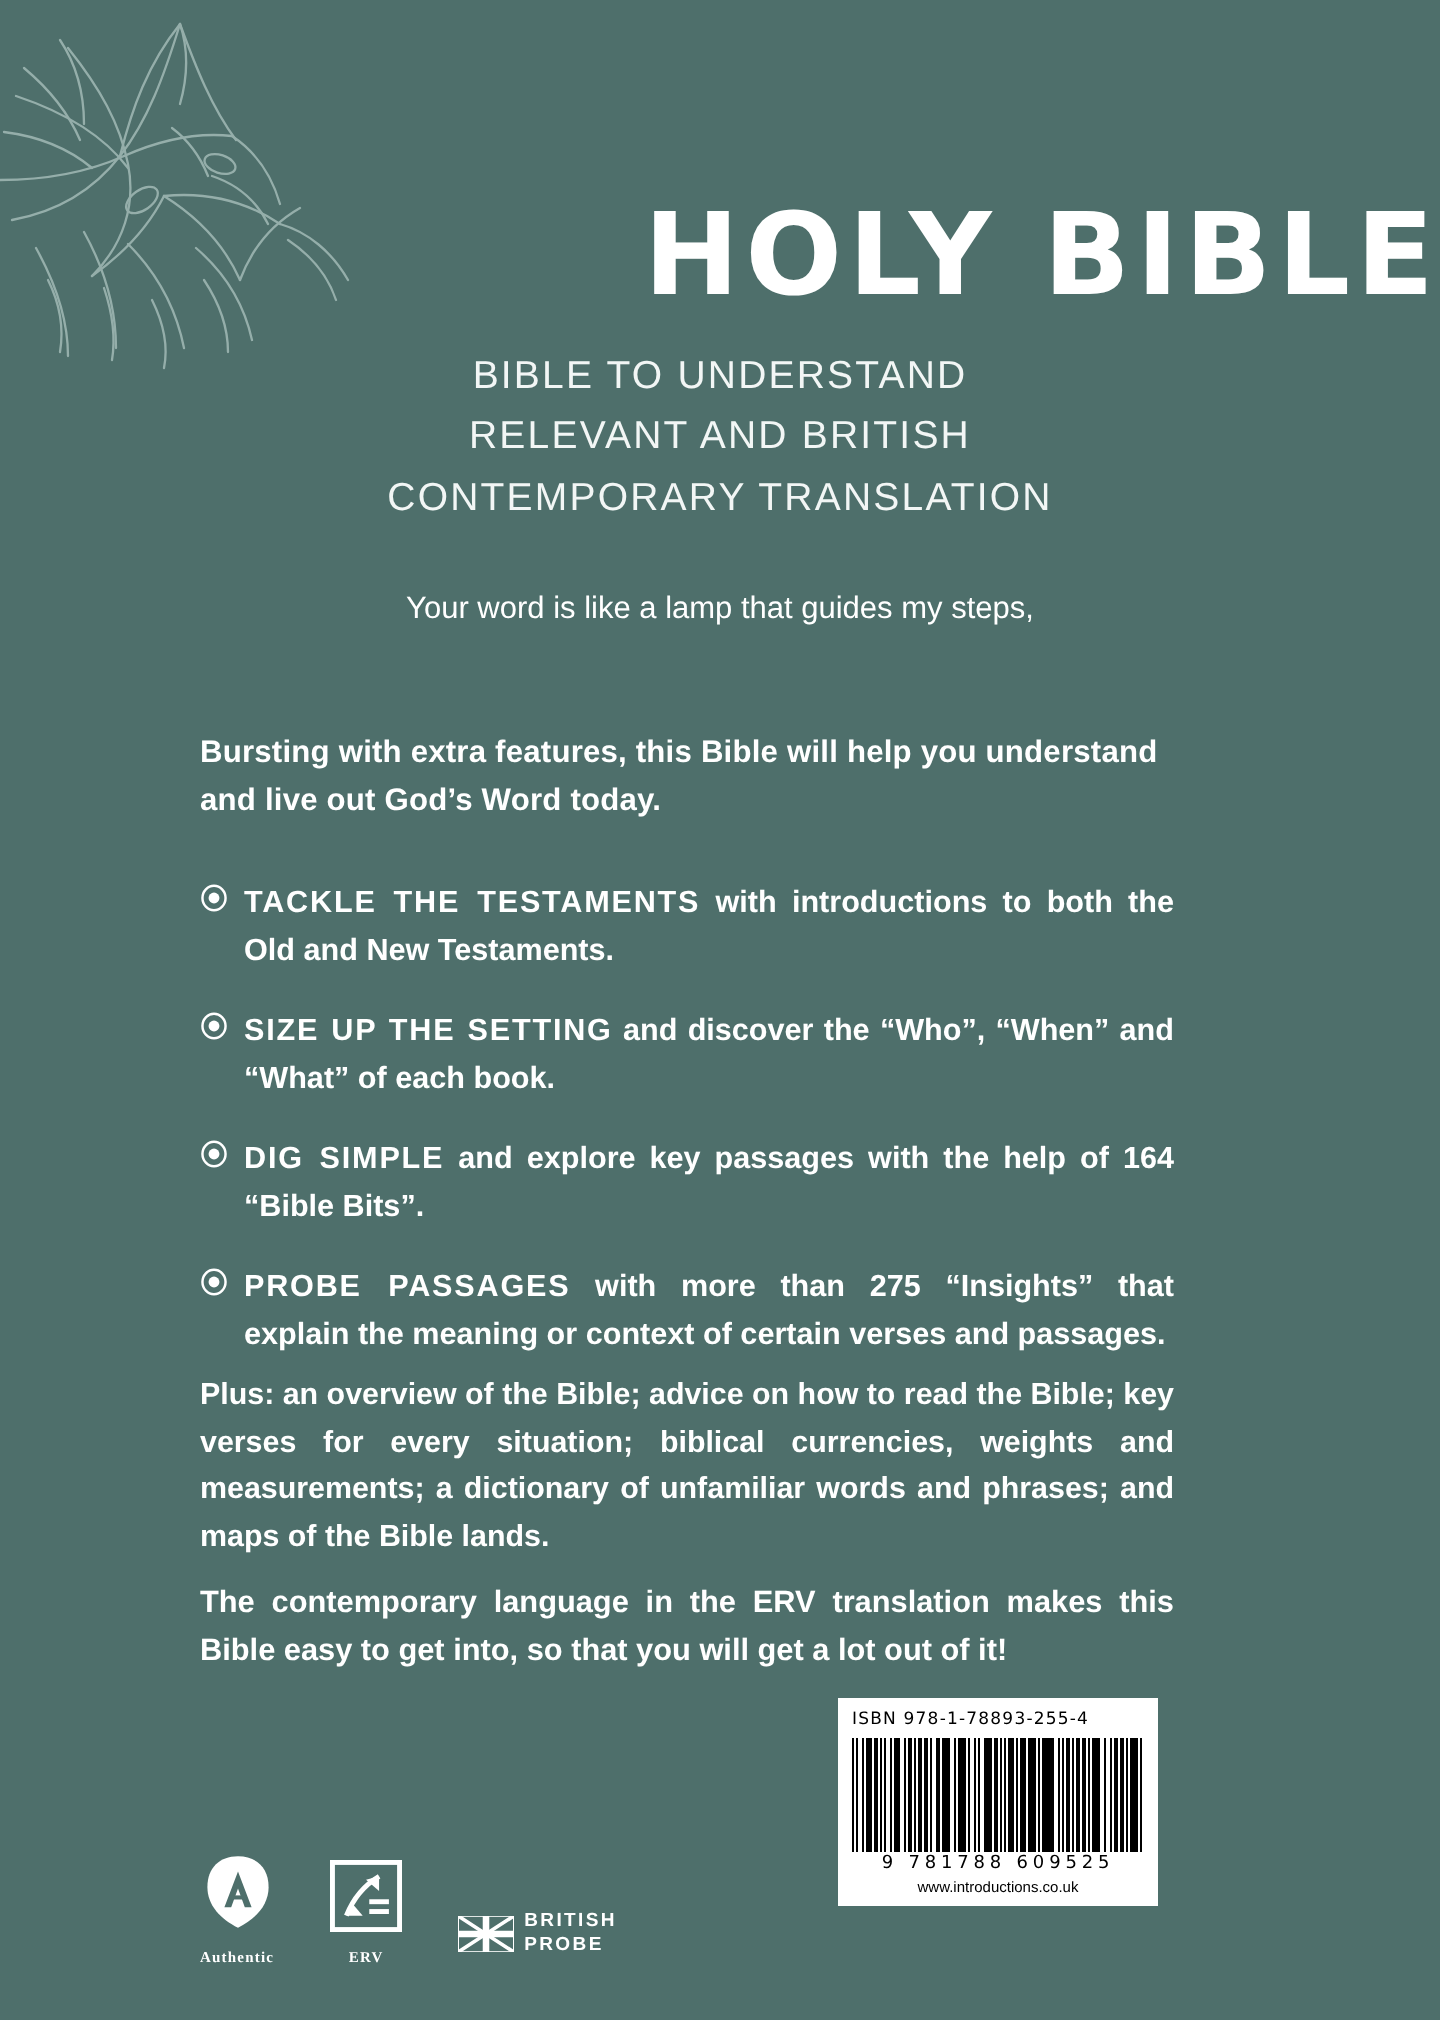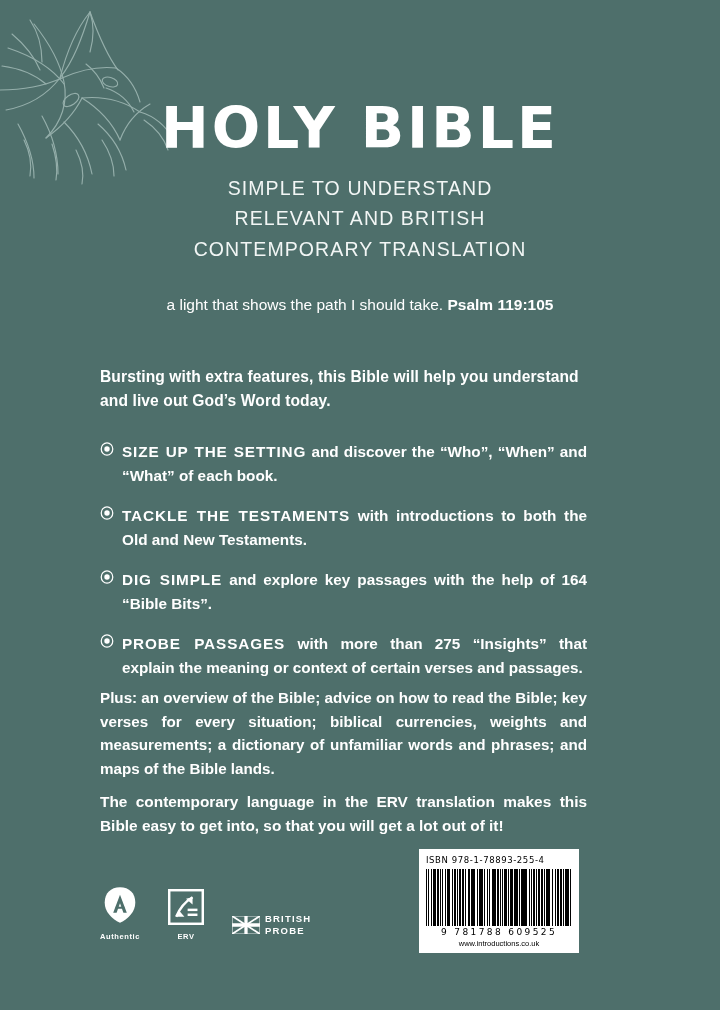--- a/index.html
+++ b/index.html
@@ -36,20 +36,21 @@
     width: 720px;
     text-align: center;
   }
   #main-title {
     font-family: "DejaVu Sans", sans-serif;
     font-size: 57px;
     font-weight: bold;
     letter-spacing: 3px;
     line-height: 1.0;
     color: #ffffff;
+    text-align: right;
   }
   #subtitle-lines {
     margin-top: 16px;
     font-size: 19.5px;
     letter-spacing: 1.1px;
     line-height: 1.56;
     color: #f2f6f5;
     font-weight: 400;
   }
   #verse {
@@ -121,26 +122,27 @@
 
   
   #logos {
     position: absolute;
     left: 100px;
     top: 885px;
     display: flex;
     align-items: flex-end;
     gap: 28px;
   }
-  .logo { text-align: center; }
+  .logo { text-align: center; margin-top: 41px; }
   .logo-caption {
     font-size: 7.5px;
     font-weight: bold;
     letter-spacing: 0.6px;
     margin-top: 3px;
+    font-family: Liberation Serif, serif;
   }
   #british-text-logo {
     display: flex;
     align-items: center;
     gap: 5px;
     margin-bottom: 4px;
   }
   #british-text-logo .bt-label {
     font-size: 9.5px;
     font-weight: bold;
@@ -231,57 +233,54 @@
       <path d="M58 140 C62 152 64 164 62 176"></path>
       <path d="M30 136 C36 148 38 160 36 172"></path>
       <ellipse cx="77" cy="96" rx="9" ry="5" transform="rotate(-35 77 96)"></ellipse>
       <ellipse cx="116" cy="78" rx="8" ry="4.5" transform="rotate(18 116 78)"></ellipse>
     </svg>
   </div>
 
   <div id="title-block">
     <div id="main-title">HOLY BIBLE</div>
     <div id="subtitle-lines">
-      <div>SIMPLE TO UNDERSTAND</div>
+      <div>BIBLE TO UNDERSTAND</div>
       <div>RELEVANT AND BRITISH</div>
       <div>CONTEMPORARY TRANSLATION</div>
     </div>
     <div id="verse">
-      <div>
-        <span>a light that shows the path I should take.</span>
-        <span class="ref">Psalm 119:105</span>
-      </div>
+      <div>Your word is like a lamp that guides my steps,</div>
     </div>
   </div>
 
   <div class="body-wrap" id="intro-para">Bursting with extra features, this Bible will help you understand and live out God’s Word today.</div>
 
   <div class="body-wrap" id="features">
 
     <div class="feature">
       <span class="bullet">
         <svg viewBox="0 0 16 16" width="14" height="14">
           <path d="M8 1 C11.6 1 14.6 4.1 14.6 8 C14.6 11.9 11.6 15 8 15 C4.4 15 1.4 11.9 1.4 8 C1.4 4.1 4.4 1 8 1 Z" fill="none" stroke="#ffffff" stroke-width="1.4"></path>
           <circle cx="8" cy="8" r="3.1" fill="#ffffff"></circle>
         </svg>
       </span>
       <span class="feature-text">
-        <span class="lead">SIZE UP THE SETTING</span><span class="rest"> and discover the “Who”, “When” and “What” of each book.</span>
+        <span class="lead">TACKLE THE TESTAMENTS</span><span class="rest"> with introductions to both the Old and New Testaments.</span>
       </span>
     </div>
 
     <div class="feature">
       <span class="bullet">
         <svg viewBox="0 0 16 16" width="14" height="14">
           <path d="M8 1 C11.6 1 14.6 4.1 14.6 8 C14.6 11.9 11.6 15 8 15 C4.4 15 1.4 11.9 1.4 8 C1.4 4.1 4.4 1 8 1 Z" fill="none" stroke="#ffffff" stroke-width="1.4"></path>
           <circle cx="8" cy="8" r="3.1" fill="#ffffff"></circle>
         </svg>
       </span>
       <span class="feature-text">
-        <span class="lead">TACKLE THE TESTAMENTS</span><span class="rest"> with introductions to both the Old and New Testaments.</span>
+        <span class="lead">SIZE UP THE SETTING</span><span class="rest"> and discover the “Who”, “When” and “What” of each book.</span>
       </span>
     </div>
 
     <div class="feature">
       <span class="bullet">
         <svg viewBox="0 0 16 16" width="14" height="14">
           <path d="M8 1 C11.6 1 14.6 4.1 14.6 8 C14.6 11.9 11.6 15 8 15 C4.4 15 1.4 11.9 1.4 8 C1.4 4.1 4.4 1 8 1 Z" fill="none" stroke="#ffffff" stroke-width="1.4"></path>
           <circle cx="8" cy="8" r="3.1" fill="#ffffff"></circle>
         </svg>
       </span>

